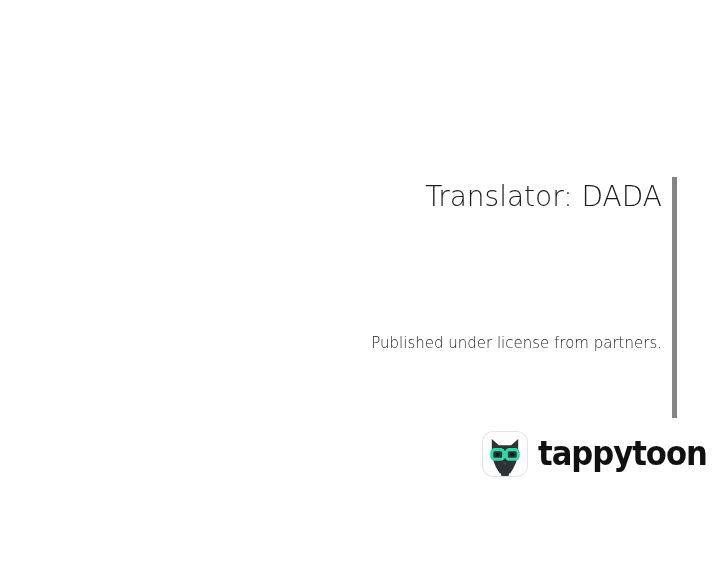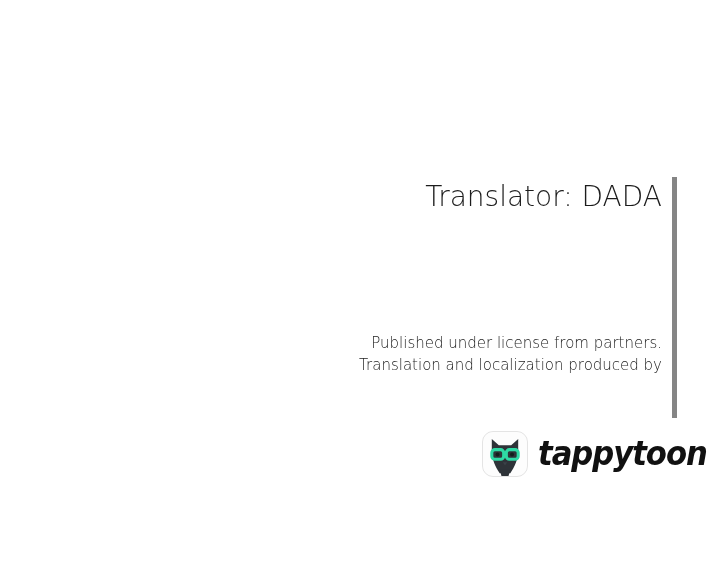--- a/index.html
+++ b/index.html
@@ -93,21 +93,20 @@
   }
 
   
   .brand-lockup {
     position: absolute;
     left: 482px;
     top: 431px;
     display: flex;
     align-items: center;
     gap: 10px;
-    font-style: italic;
   }
   .brand-icon {
     width: 44px;
     height: 44px;
     border-radius: 11px;
     background: #fbfbfb;
     border: 1px solid #e4e4e4;
     display: block;
     overflow: hidden;
   }
@@ -130,21 +129,20 @@
 
 
   <div class="vertical-rule"></div>
 
   <div class="credits-block">
     <div class="credit-line">Translator: DADA</div>
   </div>
 
   <div class="notice-block">
     <div class="notice-line">Published under license from partners.</div>
-    <div class="notice-line">Translation and localization produced by</div>
   </div>
 
   <div class="brand-lockup">
     <svg class="brand-icon" viewBox="0 0 100 100" aria-hidden="true">
       <rect x="0" y="0" width="100" height="100" rx="24" fill="#fdfdfd"></rect>
 
       <path d="M20 40 L20 16 L36 30 L64 30 L80 16 L80 40
                C80 62 72 80 62 94 L38 94 C28 80 20 62 20 40 Z" fill="#2e3338"></path>
 
       <path d="M38 86 L62 86 L58 100 L42 100 Z" fill="#2e3338"></path>

